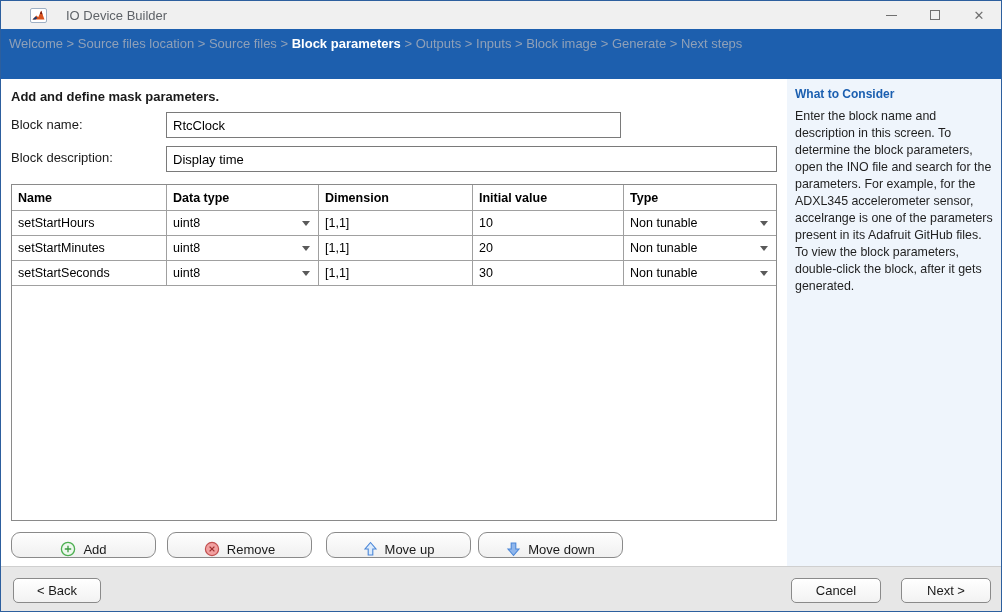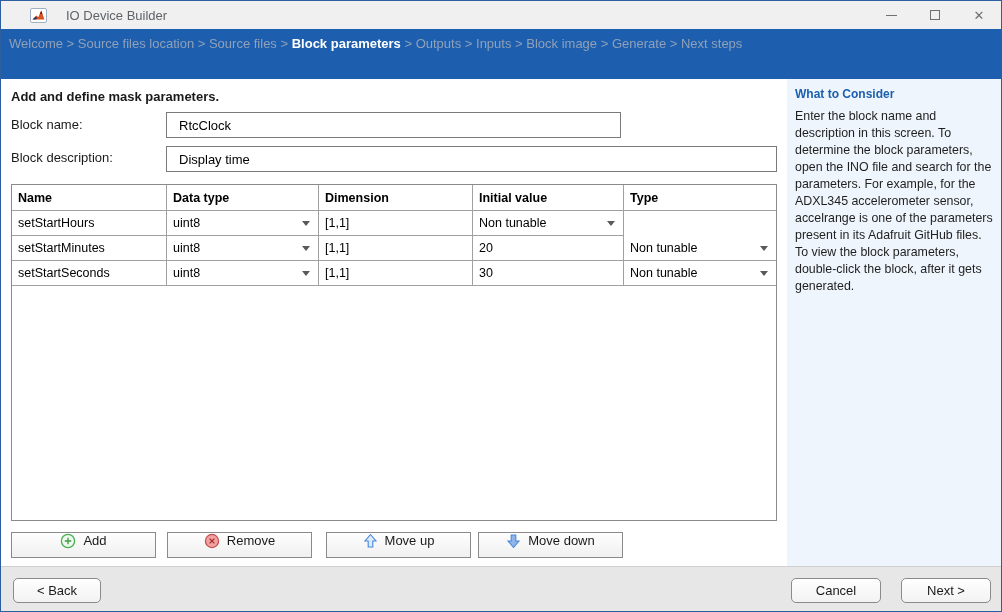--- a/index.html
+++ b/index.html
@@ -21,38 +21,38 @@
   .breadcrumb-bar { position:absolute; left:0; top:28px; width:100%; height:50px; background:#1d5fae; padding:7px 8px; font-size:13px; }
   .crumb { color:#8fa0b8; }
   .crumb.active { color:#ffffff; font-weight:bold; }
   .sep { color:#8fa0b8; }
   
   .main { position:absolute; left:0; top:78px; width:786px; height:487px; background:#ffffff; }
   .page-heading { position:absolute; left:10px; top:10px; font-size:13px; font-weight:bold; color:#1a1a1a; }
   .field-label { position:absolute; left:10px; font-size:13px; color:#1a1a1a; }
   .lbl-name { top:38px; }
   .lbl-desc { top:71px; }
-  .text-input { position:absolute; height:26px; border:1px solid #7a7a7a; background:#ffffff; font-size:13px; padding:0 12px; font-family:"Liberation Sans", sans-serif; color:#000; }
+  .text-input { position:absolute; height:26px; border:1px solid #7a7a7a; background:#ffffff; font-size:13px; padding:0 6px; font-family:"Liberation Sans", sans-serif; color:#000; }
   .input-name { left:165px; top:33px; width:455px; }
   .input-desc { left:165px; top:67px; width:611px; }
   
   .param-table { position:absolute; left:10px; top:105px; width:766px; height:337px; border:1px solid #8a8a8a; background:#ffffff; font-size:12.5px; }
   .tr, .thead { display:flex; width:100%; }
   .thead { height:26px; font-weight:bold; }
   .tr { height:25px; }
   .th, .td { border-right:1px solid #a0a0a0; border-bottom:1px solid #a0a0a0; display:flex; align-items:center; padding:0 6px; position:relative; overflow:hidden; }
   .th:nth-child(1), .td:nth-child(1) { width:155px; }
   .th:nth-child(2), .td:nth-child(2) { width:152px; }
   .th:nth-child(3), .td:nth-child(3) { width:154px; }
   .th:nth-child(4), .td:nth-child(4) { width:151px; }
   .th:nth-child(5), .td:nth-child(5) { flex:1; border-right:none; }
   .dd { position:absolute; right:8px; top:50%; margin-top:-2px; width:0; height:0; border-left:4px solid transparent; border-right:4px solid transparent; border-top:5px solid #5a5a5a; }
   
   .actions { position:absolute; top:453px; left:0; width:786px; height:26px; }
-  .act-btn { position:absolute; height:26px; width:145px; border:1px solid #8a8a8a; border-radius:0; background:linear-gradient(#fefefe,#f0f0f0); display:flex; align-items:flex-start; justify-content:center; gap:7px; font-size:13px; color:#1a1a1a; cursor:default; font-family:"Liberation Sans", sans-serif; }
+  .act-btn { position:absolute; height:26px; width:145px; border:1px solid #8a8a8a; border-radius:9px; background:linear-gradient(#fefefe,#f0f0f0); display:flex; align-items:flex-end; justify-content:center; gap:7px; font-size:13px; color:#1a1a1a; cursor:default; font-family:"Liberation Sans", sans-serif; }
   .btn-add { left:10px; } .btn-remove { left:166px; } .btn-moveup { left:325px; } .btn-movedown { left:477px; }
   
   .sidebar { position:absolute; left:786px; top:78px; width:215px; height:487px; background:#eff5fc; padding:8px 10px 0 8px; }
   .sidebar h3 { font-size:12px; color:#1b5fb0; font-weight:bold; margin-bottom:7px; }
   .sidebar p { font-size:12.4px; color:#1f1f1f; line-height:1.37; width:201px; }
   
   .footer { position:absolute; left:0; top:565px; width:100%; height:47px; background:#e7e7e7; border-top:1px solid #cfcfcf; }
   .nav-btn { position:absolute; top:11px; height:25px; border:1px solid #8a8a8a; border-radius:5px; background:linear-gradient(#ffffff,#f2f2f2); font-size:13px; color:#1a1a1a; font-family:"Liberation Sans", sans-serif; }
   .btn-back { left:12px; width:88px; }
   .btn-cancel { left:790px; width:90px; }
@@ -110,20 +110,23 @@
               <span>setStartHours</span>
             </div>
             <div class="td">
               <span>uint8</span>
               <span class="dd"></span>
             </div>
             <div class="td">
               <span>[1,1]</span>
             </div>
             <div class="td">
+              <span>10</span>
+            </div>
+            <div class="td">
               <span>Non tunable</span>
               <span class="dd"></span>
             </div>
           </div>
           <div class="tr">
             <div class="td">
               <span>setStartMinutes</span>
             </div>
             <div class="td">
               <span>uint8</span>

